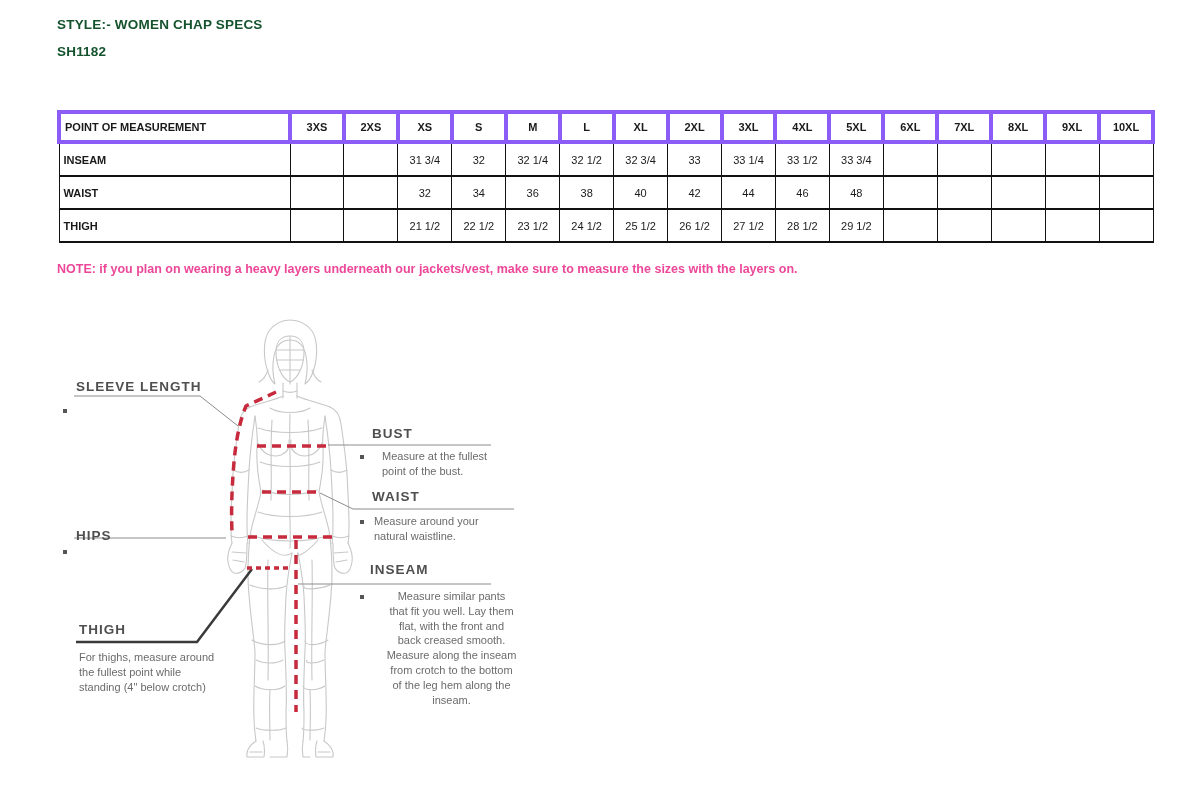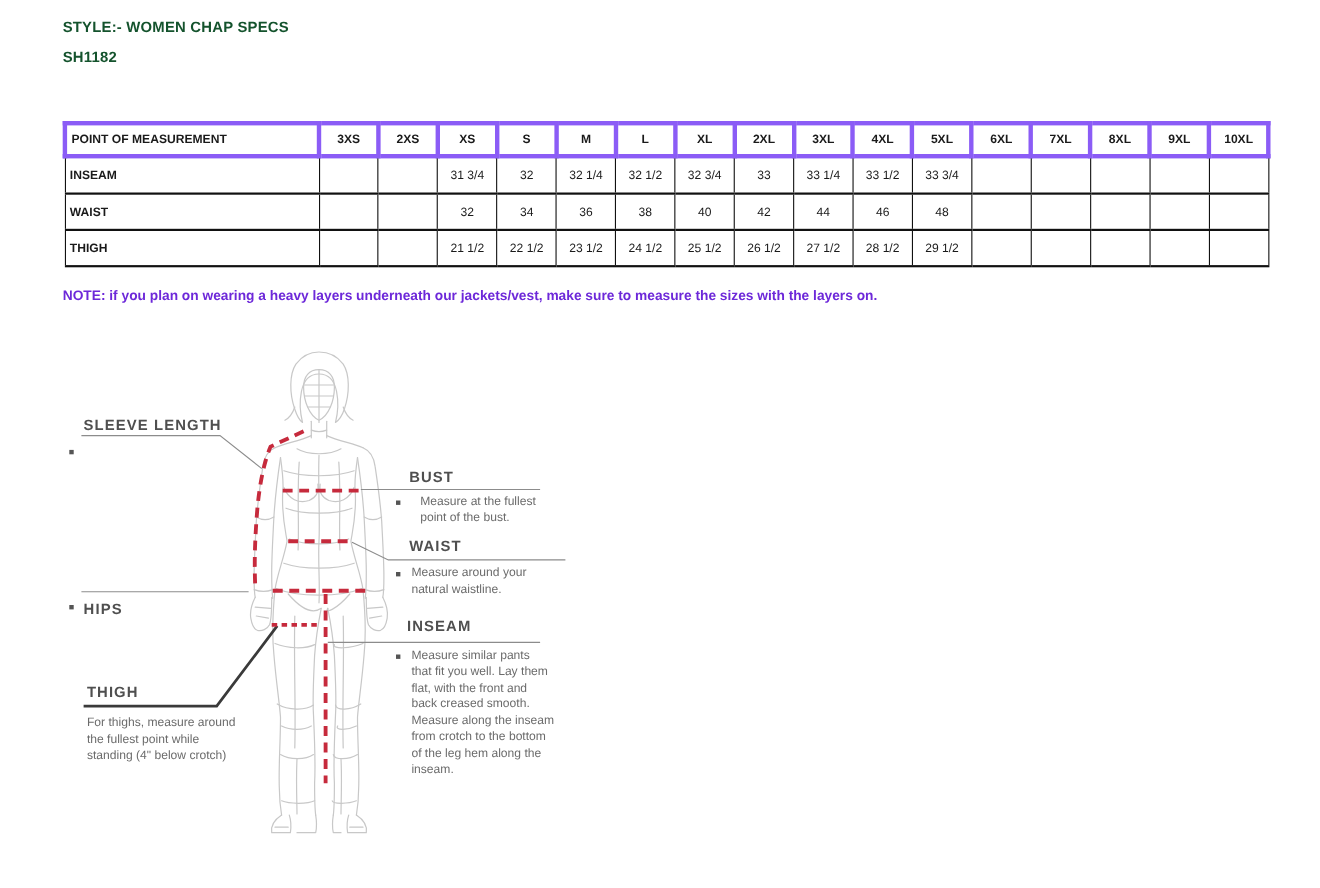--- a/index.html
+++ b/index.html
@@ -2,21 +2,21 @@
 <html><head>
 <meta charset="utf-8">
 <style>
   html,body{margin:0;padding:0;background:#fff;}
   #page{position:relative;width:1200px;height:807px;background:#ffffff;overflow:hidden;
         font-family:"Liberation Sans",sans-serif;color:#1a1a1a;}
   .abs{position:absolute;}
 
   
   .doc-title{font-size:13.5px;font-weight:bold;color:#14532d;letter-spacing:.2px;}
-  .note-line{font-size:12.5px;font-weight:bold;color:#6d28d9;}
+  .note-line{font-size:12.5px;font-weight:bold;color:#ec4899;}
 
   
   #size-table{position:absolute;left:57px;top:110px;width:1098px;border-collapse:collapse;table-layout:fixed;}
   #size-table th,#size-table td{font-size:11px;padding:0;text-align:center;vertical-align:middle;
         overflow:hidden;white-space:nowrap;}
   #size-table th{border:4px solid #8b5cf6;font-weight:bold;height:26px;}
   #size-table td{border:1px solid #111;border-top:2px solid #111;border-bottom:2px solid #111;height:31px;font-weight:normal;}
   #size-table th.pom, #size-table td.pom{text-align:left;padding-left:4px;font-weight:bold;}
 
   
@@ -225,41 +225,41 @@
       <path stroke-dasharray="9,6" d="M 262,492 L 318,492"></path>
       <path stroke-dasharray="9,6" d="M 248,537 L 334,537"></path>
       <path stroke-dasharray="5,4" d="M 247,568 L 288,568"></path>
       <path stroke-dasharray="9,6" d="M 296,540 L 296,712"></path>
     </g>
   </svg>
 
   <div class="abs measure-heading" style="left:76px;top:379px;text-align:center;">SLEEVE LENGTH</div>
   <div class="abs bullet-sq" style="left:63px;top:409px;"></div>
 
-  <div class="abs measure-heading" style="left:76px;top:546px;">HIPS</div>
+  <div class="abs measure-heading" style="left:76px;top:528px;">HIPS</div>
   <div class="abs bullet-sq" style="left:63px;top:550px;"></div>
 
   <div class="abs measure-heading" style="left:79px;top:622px;">THIGH</div>
   <div class="abs measure-desc" style="left:79px;top:650px;width:175px;">For thighs, measure around
 the fullest point while
 standing (4" below crotch)</div>
 
   <div class="abs measure-heading" style="left:372px;top:426px;">BUST</div>
   <div class="abs bullet-sq" style="left:360px;top:455px;"></div>
   <div class="abs measure-desc" style="left:382px;top:449px;width:150px;">Measure at the fullest
 point of the bust.</div>
 
   <div class="abs measure-heading" style="left:372px;top:489px;">WAIST</div>
   <div class="abs bullet-sq" style="left:360px;top:520px;"></div>
   <div class="abs measure-desc" style="left:374px;top:514px;width:150px;">Measure around your
 natural waistline.</div>
 
   <div class="abs measure-heading" style="left:370px;top:562px;">INSEAM</div>
   <div class="abs bullet-sq" style="left:360px;top:595px;"></div>
-  <div class="abs measure-desc" style="left:374px;top:589px;width:155px;">Measure similar pants
+  <div class="abs measure-desc" style="left:374px;top:589px;width:155px;text-align:center;">Measure similar pants
 that fit you well. Lay them
 flat, with the front and
 back creased smooth.
 Measure along the inseam
 from crotch to the bottom
 of the leg hem along the
 inseam.</div>
 
 </div>
 

